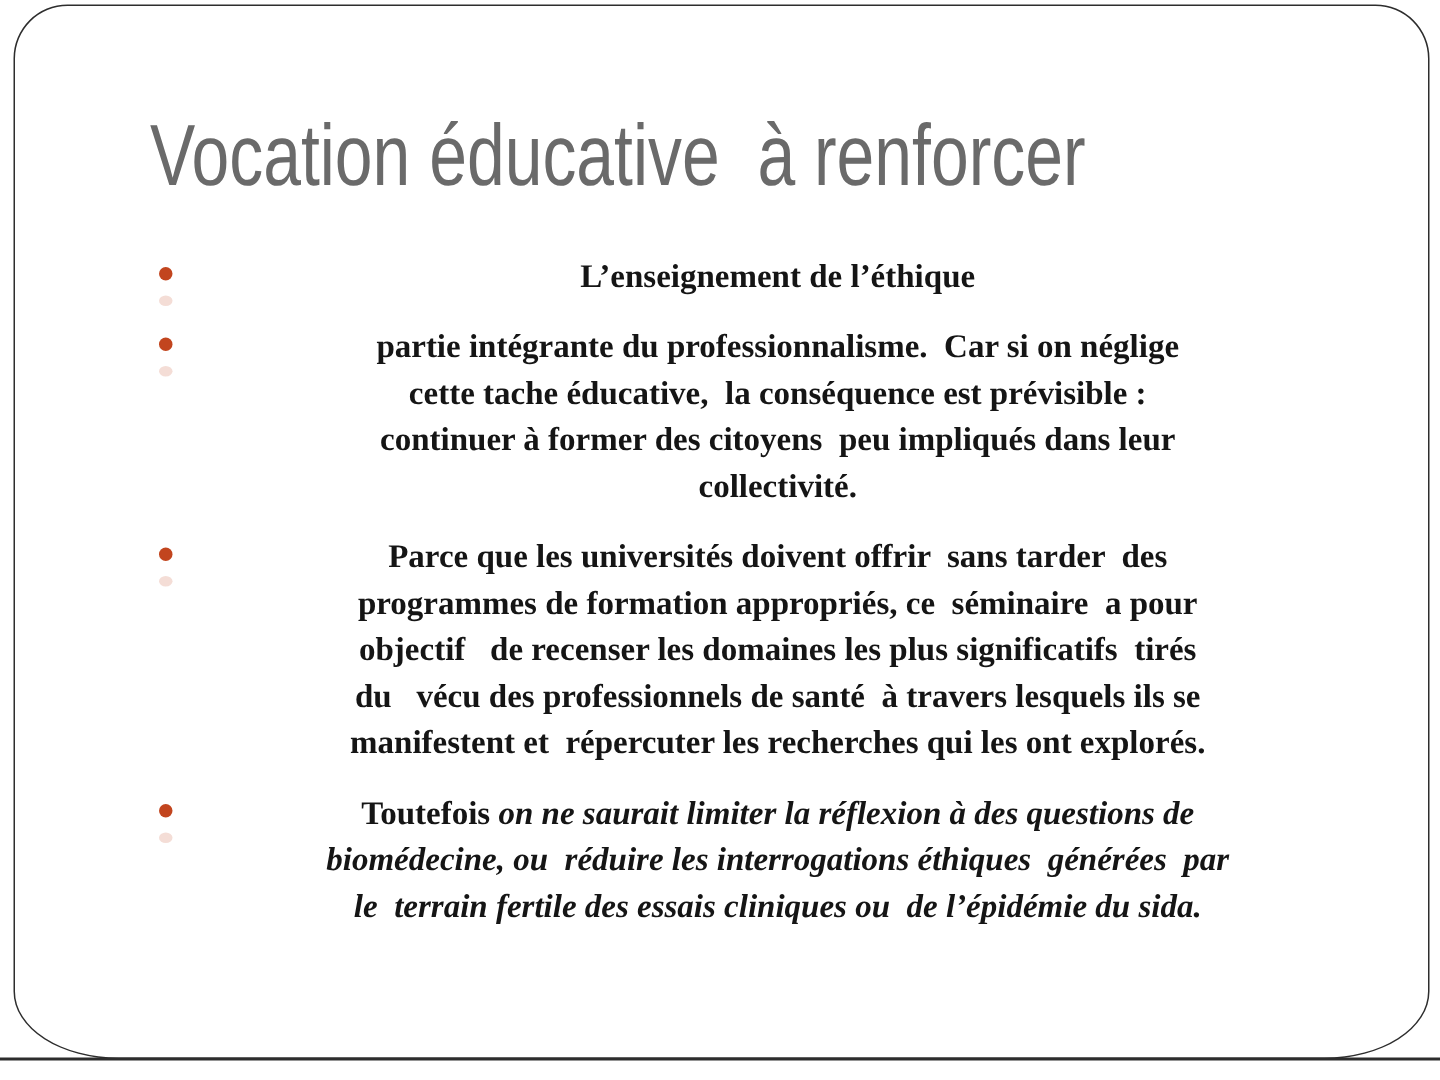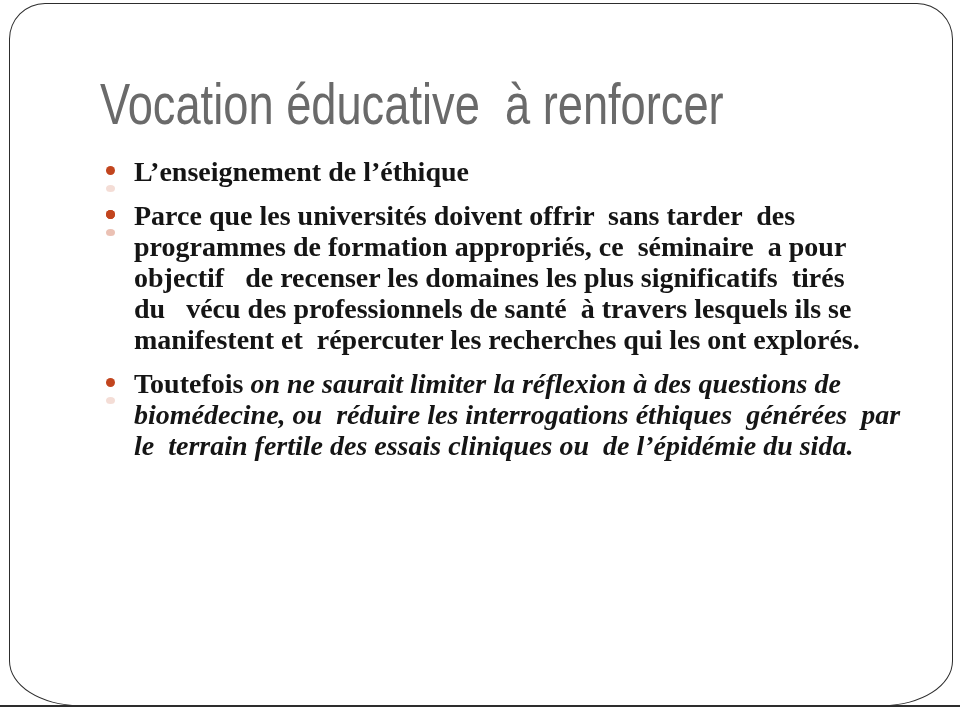--- a/index.html
+++ b/index.html
@@ -9,20 +9,21 @@
     height: 720px;
     overflow: hidden;
     background: #ffffff;
   }
   .slide {
     position: relative;
     width: 960px;
     height: 712px;
     background: var(--bg, #ffffff);
     font-family: "Liberation Serif", serif;
+    text-align: center;
   }
   .border-frame {
     position: absolute;
     left: 9px;
     top: 3px;
     width: 944px;
     height: 703px;
     box-sizing: border-box;
     border: 1.5px solid var(--frame, #2d2d2d);
     border-radius: 36px 36px 70px 70px / 36px 36px 45px 45px;
@@ -55,22 +56,22 @@
     left: 103px;
     top: 152px;
     width: 800px;
     margin: 0;
     padding: 0;
     list-style: none;
   }
   .bullets li {
     position: relative;
     padding-left: 31px;
-    margin: 4px 0 13px 0;
-    font-size: 28px;
+    margin: 16px 0 13px 0;
+    font-size: 22px;
     line-height: 31px;
     color: var(--body, #151515);
     white-space: pre-wrap;
   }
   .dot {
     position: absolute;
     left: 3px;
     top: 10px;
     width: 9px;
     height: 9px;
@@ -93,21 +94,24 @@
 </style>
 </head>
 <body>
 
 <div class="slide">
   <div class="border-frame"></div>
   <div class="bottom-rule"></div>
   <h1 class="title">Vocation éducative  à renforcer</h1>
   <ul class="bullets" id="bullet-list">
       <li><span class="dot"></span><span class="txt"><span class="seg-bold">L’enseignement de l’éthique</span></span></li>
-      <li><span class="dot"></span></li>
+      <li><span class="dot"></span><span class="txt"><span class="seg-bold">partie intégrante du professionnalisme.  Car si on néglige
+cette tache éducative,  la conséquence est prévisible :
+continuer à former des citoyens  peu impliqués dans leur
+collectivité.</span></span></li>
       <li><span class="dot"></span><span class="txt"><span class="seg-bold">Parce que les universités doivent offrir  sans tarder  des
 programmes de formation appropriés, ce  séminaire  a pour
 objectif   de recenser les domaines les plus significatifs  tirés
 du   vécu des professionnels de santé  à travers lesquels ils se
 manifestent et  répercuter les recherches qui les ont explorés.</span></span></li>
       <li><span class="dot"></span><span class="txt"><span class="seg-bold">Toutefois </span><span class="seg-bold-italic">on ne saurait limiter la réflexion à des questions de
 biomédecine, ou  réduire les interrogations éthiques  générées  par
 le  terrain fertile des essais cliniques ou  de l’épidémie du sida.</span></span></li>
     </ul>
 </div>

